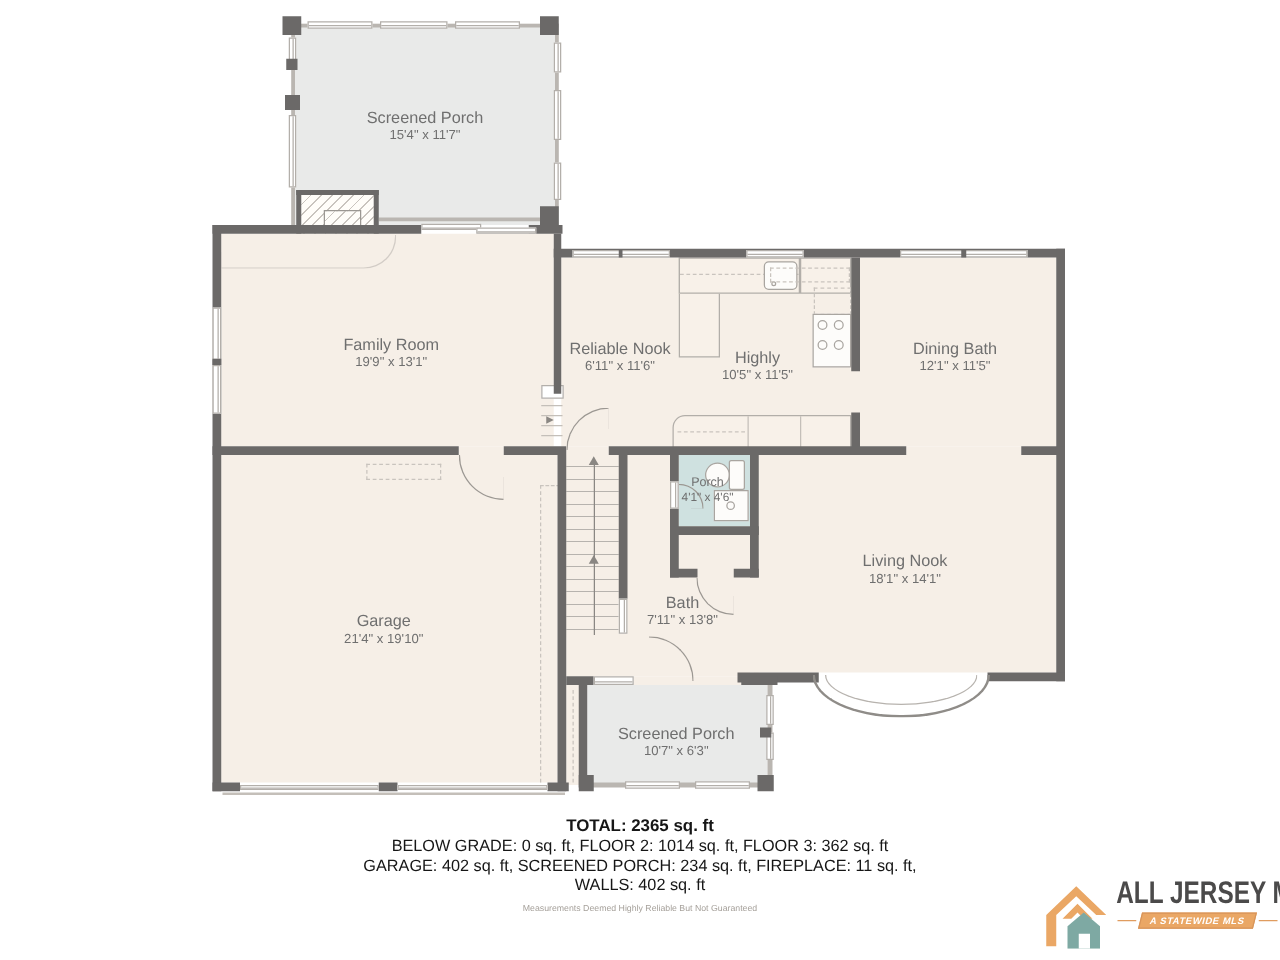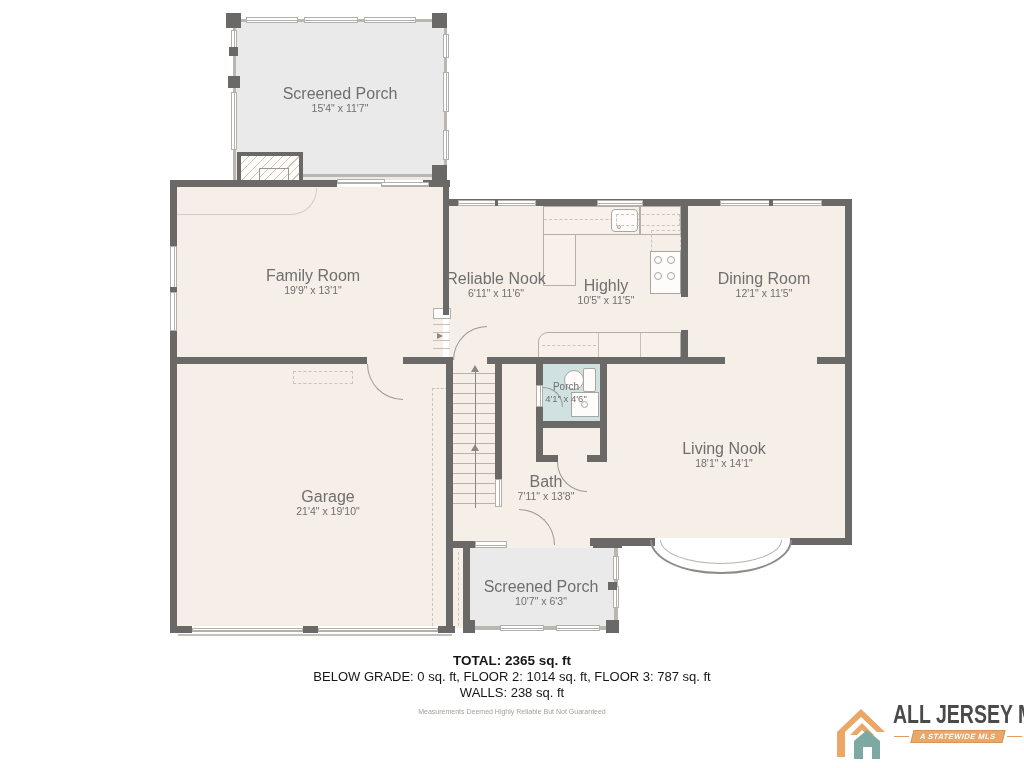--- a/index.html
+++ b/index.html
@@ -15,21 +15,21 @@
   .winv:after{content:"";position:absolute;top:0;bottom:0;left:50%;width:1px;background:#b3afaa}
   .fx{position:absolute;border:1px solid #b2aea9;box-sizing:border-box;background:#f8f1e9}
   .fxw{position:absolute;border:1px solid #a9a5a0;box-sizing:border-box;background:#fdfcfa}
   .dashed{position:absolute;border:1px dashed #c9c4be;box-sizing:border-box}
   .arc{position:absolute;border:0 solid #9b9792;box-sizing:border-box}
   .stairs{position:absolute;background:repeating-linear-gradient(to bottom,#f6efe7 0 9px,#b7b3ae 9px 10px)}
   .vline{position:absolute;background:#8a8783}
   .arrow-up{position:absolute;width:0;height:0;border-left:4px solid transparent;border-right:4px solid transparent;border-bottom:7px solid #8a8783}
   .arrow-right{position:absolute;width:0;height:0;border-top:3px solid transparent;border-bottom:3px solid transparent;border-left:6px solid #8a8783}
   .label{position:absolute;transform:translateX(-50%);text-align:center;color:#6f6f6f;white-space:nowrap}
-  .label .nm{font-size:16px;line-height:15px}
+  .label .nm{font-size:13px;line-height:15px}
   .label .dm{font-size:10.5px;line-height:14px}
   .label.small .nm{font-size:10px;line-height:12px}
   .label.small .dm{font-size:9.5px;line-height:12px}
   .summary{position:absolute;left:0;top:653px;width:100%;text-align:center;color:#161616}
   .summary .total{font-size:13.5px;font-weight:bold;line-height:16px}
   .summary .ln{font-size:13px;line-height:15.6px}
   .summary .disc{font-size:7px;color:#a6a19b;margin-top:8px}
   .logo{position:absolute;left:833px;top:701px;display:flex;align-items:flex-start}
   .logo-right{margin-left:4px}
   .logo-text{font-weight:bold;font-size:25px;color:#4b4a4a;transform:scaleX(0.78);transform-origin:left top;line-height:27px;white-space:nowrap;letter-spacing:0px}
@@ -198,48 +198,49 @@
   </div>
   <div class="label" style="left:496px;top:271px">
     <div class="nm">Reliable Nook</div>
     <div class="dm">6'11" x 11'6"</div>
   </div>
   <div class="label" style="left:606px;top:278px">
     <div class="nm">Highly</div>
     <div class="dm">10'5" x 11'5"</div>
   </div>
   <div class="label" style="left:764px;top:271px">
-    <div class="nm">Dining Room</div>
+    <div class="nm">Dining Bath</div>
     <div class="dm">12'1" x 11'5"</div>
   </div>
   <div class="label small" style="left:566px;top:381px">
     <div class="nm">Porch</div>
     <div class="dm">4'1" x 4'6"</div>
   </div>
   <div class="label" style="left:724px;top:441px">
     <div class="nm">Living Nook</div>
     <div class="dm">18'1" x 14'1"</div>
   </div>
   <div class="label" style="left:546px;top:474px">
     <div class="nm">Bath</div>
     <div class="dm">7'11" x 13'8"</div>
   </div>
-  <div class="label" style="left:328px;top:489px">
+  <div class="label" style="left:307px;top:489px">
     <div class="nm">Garage</div>
     <div class="dm">21'4" x 19'10"</div>
   </div>
   <div class="label" style="left:541px;top:579px">
     <div class="nm">Screened Porch</div>
     <div class="dm">10'7" x 6'3"</div>
   </div>
 
   <div class="summary">
     <div class="total">TOTAL: 2365 sq. ft</div>
-    <div class="ln">BELOW GRADE: 0 sq. ft, FLOOR 2: 1014 sq. ft, FLOOR 3: 787 sq. ft</div>
-    <div class="ln">WALLS: 238 sq. ft</div>
+    <div class="ln">BELOW GRADE: 0 sq. ft, FLOOR 2: 1014 sq. ft, FLOOR 3: 362 sq. ft</div>
+    <div class="ln">GARAGE: 402 sq. ft, SCREENED PORCH: 234 sq. ft, FIREPLACE: 11 sq. ft,</div>
+    <div class="ln">WALLS: 402 sq. ft</div>
     <div class="disc">Measurements Deemed Highly Reliable But Not Guaranteed</div>
   </div>
 
   <div class="logo">
     <svg width="56" height="58" viewBox="0 0 56 58">
       <path fill="#eaa765" d="M4 31 L28 8 L52 31 L44 31 L28 16 L12 31 L12 56 L4 56 Z"></path>
       <path fill="#eaa765" d="M17 34 L29 22 L41 34 L34 34 L29 29 L24 34 Z"></path>
       <path fill="#7ea9a3" d="M21 40 L34 29 L47 40 L47 58 L21 58 Z"></path>
       <rect x="30" y="46" width="9" height="12" fill="#ffffff"></rect>
     </svg>

